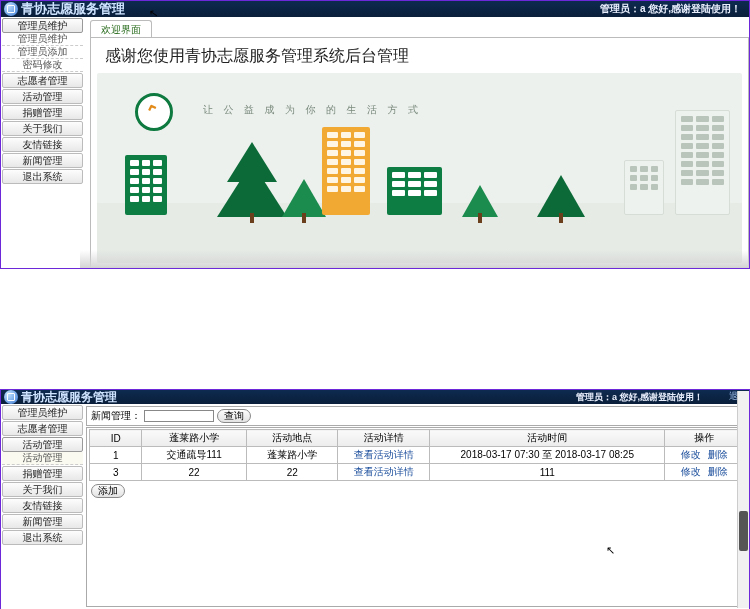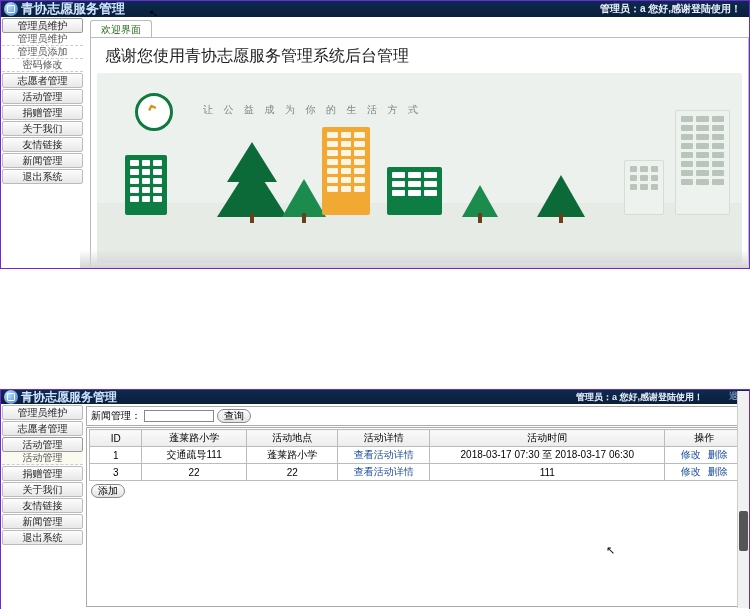--- a/index.html
+++ b/index.html
@@ -450,21 +450,21 @@
               <th>活动时间</th>
               <th>操作</th>
             </tr>
           </thead>
           <tbody>
             <tr>
               <td>1</td>
               <td>交通疏导111</td>
               <td>蓬莱路小学</td>
               <td><span class="op-link">查看活动详情</span></td>
-              <td>2018-03-17 07:30 至 2018-03-17 06:30</td>
+              <td>2018-03-17 07:30 至 2018-03-17 08:25</td>
               <td>
                 <span class="op-link">修改</span>
                 <span class="op-link">删除</span>
               </td>
             </tr>
             <tr>
               <td>3</td>
               <td>22</td>
               <td>22</td>
               <td><span class="op-link">查看活动详情</span></td>

